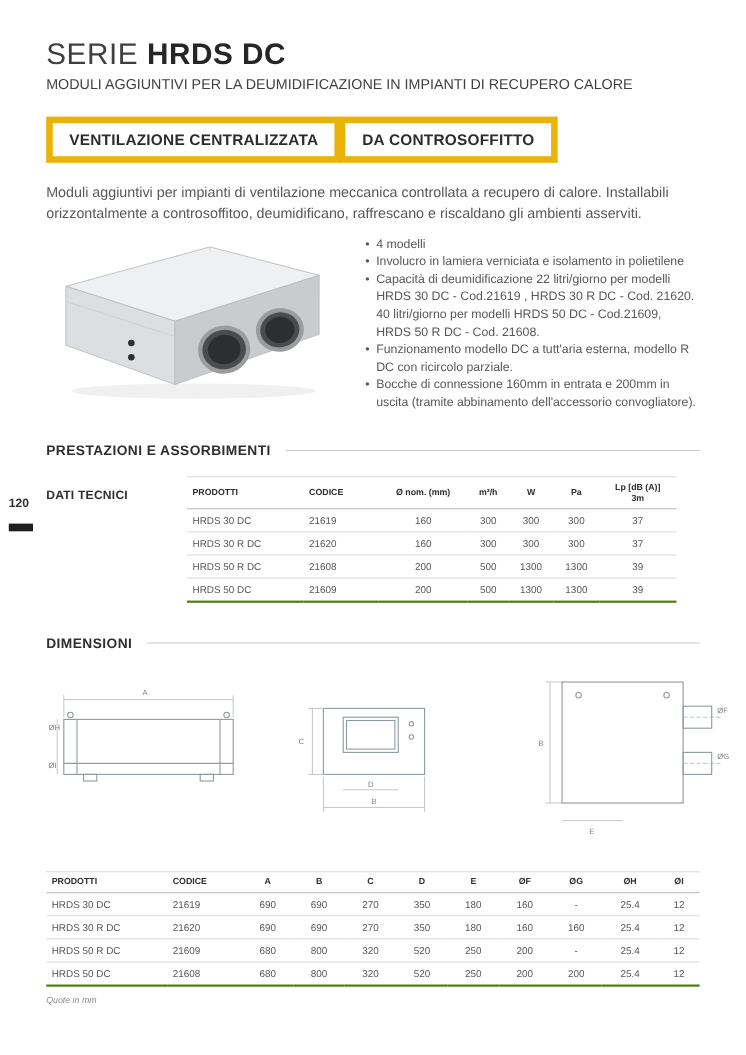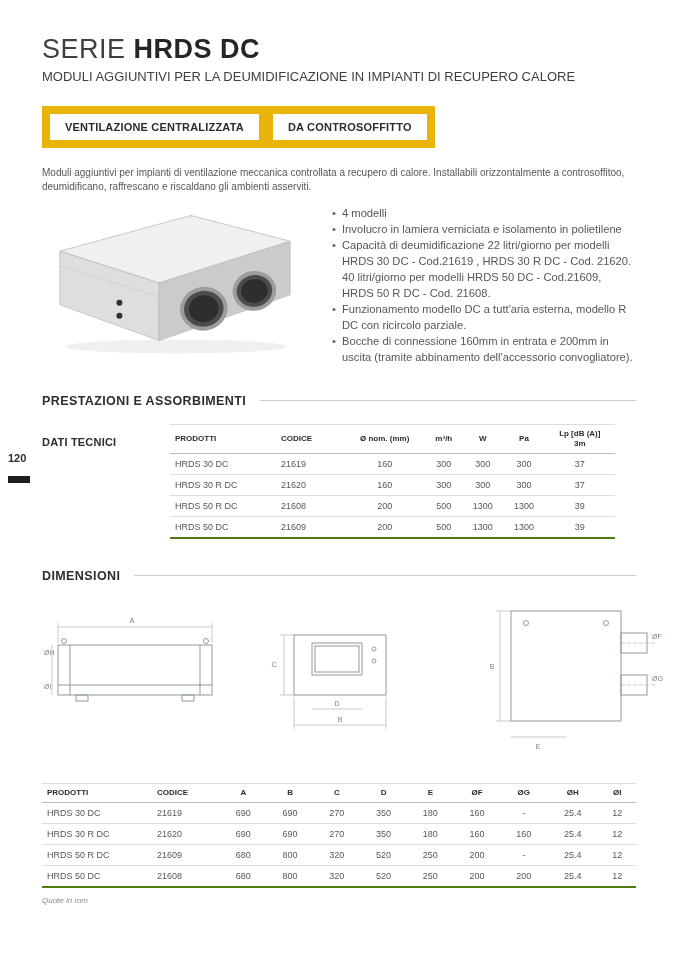--- a/index.html
+++ b/index.html
@@ -9,23 +9,23 @@
     font-family:"Liberation Sans","DejaVu Sans",sans-serif;
   }
   .margin-marker{position:absolute;left:8px;top:452px;width:30px;}
   .page-number{font-size:11px;font-weight:700;color:#2e2e30;text-align:left;}
   .page-bar{width:22px;height:7px;background:#1f1f21;margin-top:12px;}
   .content{padding:34px 42px 0 42px;}
   h1{margin:0;font-size:27px;letter-spacing:.5px;color:#3f3f41;font-weight:400;}
   h1 b{color:#262628;font-weight:700;}
   .subtitle{margin:4px 0 0 0;font-size:13px;line-height:1.3;color:#3f3f41;max-width:560px;font-weight:400;}
   .tabs{display:flex;margin-top:20px;}
-  .tab{border:8px solid #eab308;padding:7px 15px;font-size:11px;font-weight:700;color:#2c2c2e;letter-spacing:.2px;}
+  .tab{border:6px solid #eab308;padding:7px 15px;font-size:14px;font-weight:700;color:#2c2c2e;letter-spacing:.2px;}
   .tab + .tab{margin-left:-2px;}
-  .intro{margin:18px 0 0 0;font-size:10px;line-height:1.45;color:#57575a;}
+  .intro{margin:18px 0 0 0;font-size:13px;line-height:1.45;color:#57575a;}
   .product-row{display:flex;margin-top:4px;height:165px;}
   .product-photo{width:268px;height:158px;flex:0 0 auto;}
   .features{flex:1;margin:6px 0 0 0;padding:0 0 0 22px;list-style:none;font-size:11.2px;line-height:1.43;color:#57575a;}
   .features li{position:relative;padding-left:10px;}
   .features li::before{content:"\2022";position:absolute;left:0;top:0;}
   .section-head{display:flex;align-items:center;margin-top:30px;}
   .section-title{font-size:12.5px;font-weight:700;letter-spacing:.4px;color:#2e2e30;white-space:nowrap;}
   .section-line{flex:1;height:1px;background:#cccccc;margin-left:14px;}
   .dati-row{display:flex;margin-top:16px;}
   .dati-label{width:108px;flex:0 0 auto;font-size:11px;font-weight:700;color:#2e2e30;padding-top:12px;letter-spacing:.2px;}

